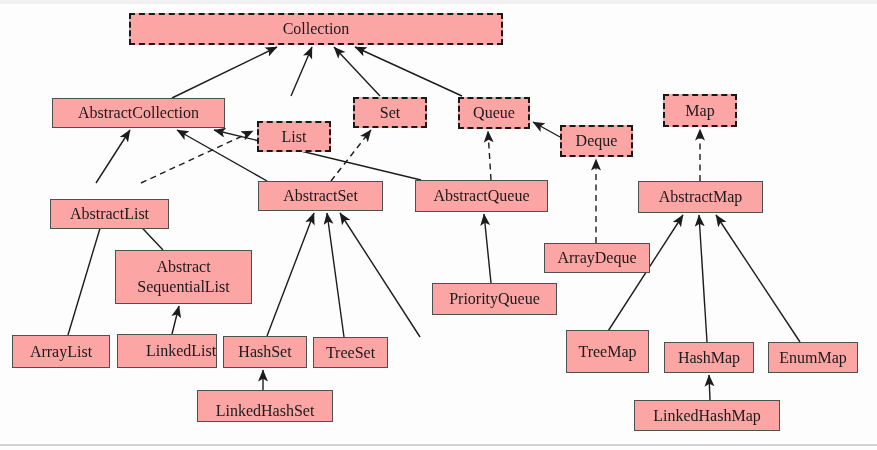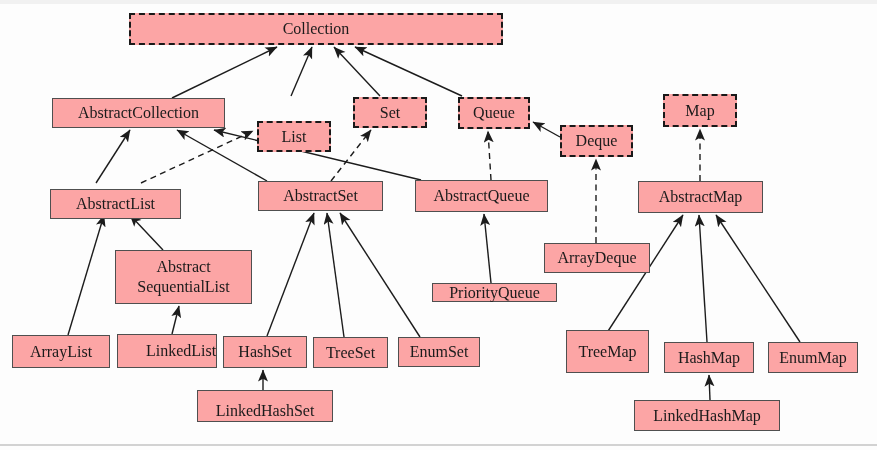--- a/index.html
+++ b/index.html
@@ -85,55 +85,52 @@
     </div>
     <div class="node dashed" style="left: 458px; top: 97px; width: 72px; height: 32px;">
       <span>Queue</span>
     </div>
     <div class="node dashed" style="left: 560px; top: 125px; width: 73px; height: 32px;">
       <span>Deque</span>
     </div>
     <div class="node dashed" style="left: 663px; top: 94px; width: 74px; height: 33px;">
       <span>Map</span>
     </div>
-    <div class="node solid" style="left: 50px; top: 189px; width: 131px; height: 30px;">
+    <div class="node solid" style="left: 50px; top: 199px; width: 119px; height: 30px;">
       <span>AbstractList</span>
     </div>
     <div class="node solid" style="left: 258px; top: 181px; width: 125px; height: 30px;">
       <span>AbstractSet</span>
     </div>
     <div class="node solid" style="left: 415px; top: 180px; width: 133px; height: 32px;">
       <span>AbstractQueue</span>
     </div>
     <div class="node solid" style="left: 638px; top: 181px; width: 125px; height: 32px;">
       <span>AbstractMap</span>
     </div>
     <div class="node solid" style="left: 115px; top: 250px; width: 137px; height: 54px;">
       <span>Abstract SequentialList</span>
     </div>
     <div class="node solid" style="left: 544px; top: 243px; width: 106px; height: 30px;">
       <span>ArrayDeque</span>
     </div>
-    <div class="node solid" style="left: 432px; top: 283px; width: 125px; height: 19px;">
+    <div class="node solid" style="left: 432px; top: 283px; width: 125px; height: 32px;">
       <span>PriorityQueue</span>
     </div>
     <div class="node solid" style="left: 12px; top: 335px; width: 98px; height: 33px;">
       <span>ArrayList</span>
     </div>
     <div class="node solid" style="left: 117px; top: 334px; width: 100px; height: 34px; padding-left: 28px;">
       <span>LinkedList</span>
     </div>
     <div class="node solid" style="left: 223px; top: 336px; width: 84px; height: 32px;">
       <span>HashSet</span>
     </div>
     <div class="node solid" style="left: 313px; top: 337px; width: 75px; height: 31px;">
       <span>TreeSet</span>
-    </div>
-    <div class="node solid" style="left: 398px; top: 337px; width: 82px; height: 30px;">
-      <span>EnumSet</span>
     </div>
     <div class="node solid" style="left: 197px; top: 390px; width: 136px; height: 32px; align-items: flex-end;">
       <span>LinkedHashSet</span>
     </div>
     <div class="node solid" style="left: 566px; top: 330px; width: 83px; height: 43px; align-items: center;">
       <span>TreeMap</span>
     </div>
     <div class="node solid" style="left: 664px; top: 342px; width: 90px; height: 31px;">
       <span>HashMap</span>
     </div>

